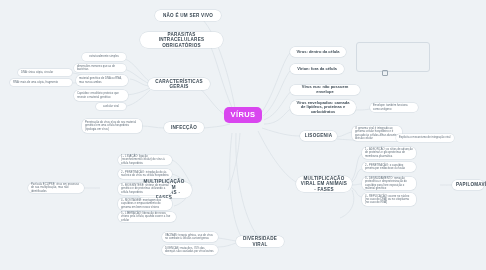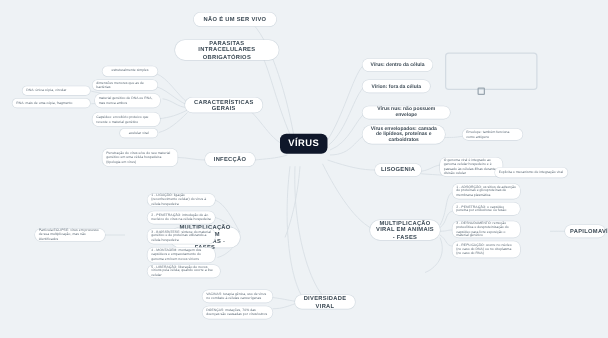--- a/index.html
+++ b/index.html
@@ -19,21 +19,21 @@
     color:#3c4a55;
     line-height:1.15;
     display:flex;
     align-items:center;
     box-shadow:0 0 0 0.5px rgba(190,200,210,0.55);
   }
   .node span{display:block;width:100%;}
 
   
   .root{
-    background:#0f172a;
+    background:#d946ef;
     color:#ffffff;
     font-size:7.5px;
     font-weight:bold;
     letter-spacing:.4px;
     text-align:center;
     justify-content:center;
     border-radius:5px;
     padding:3px 0;
     box-shadow:none;
   }

